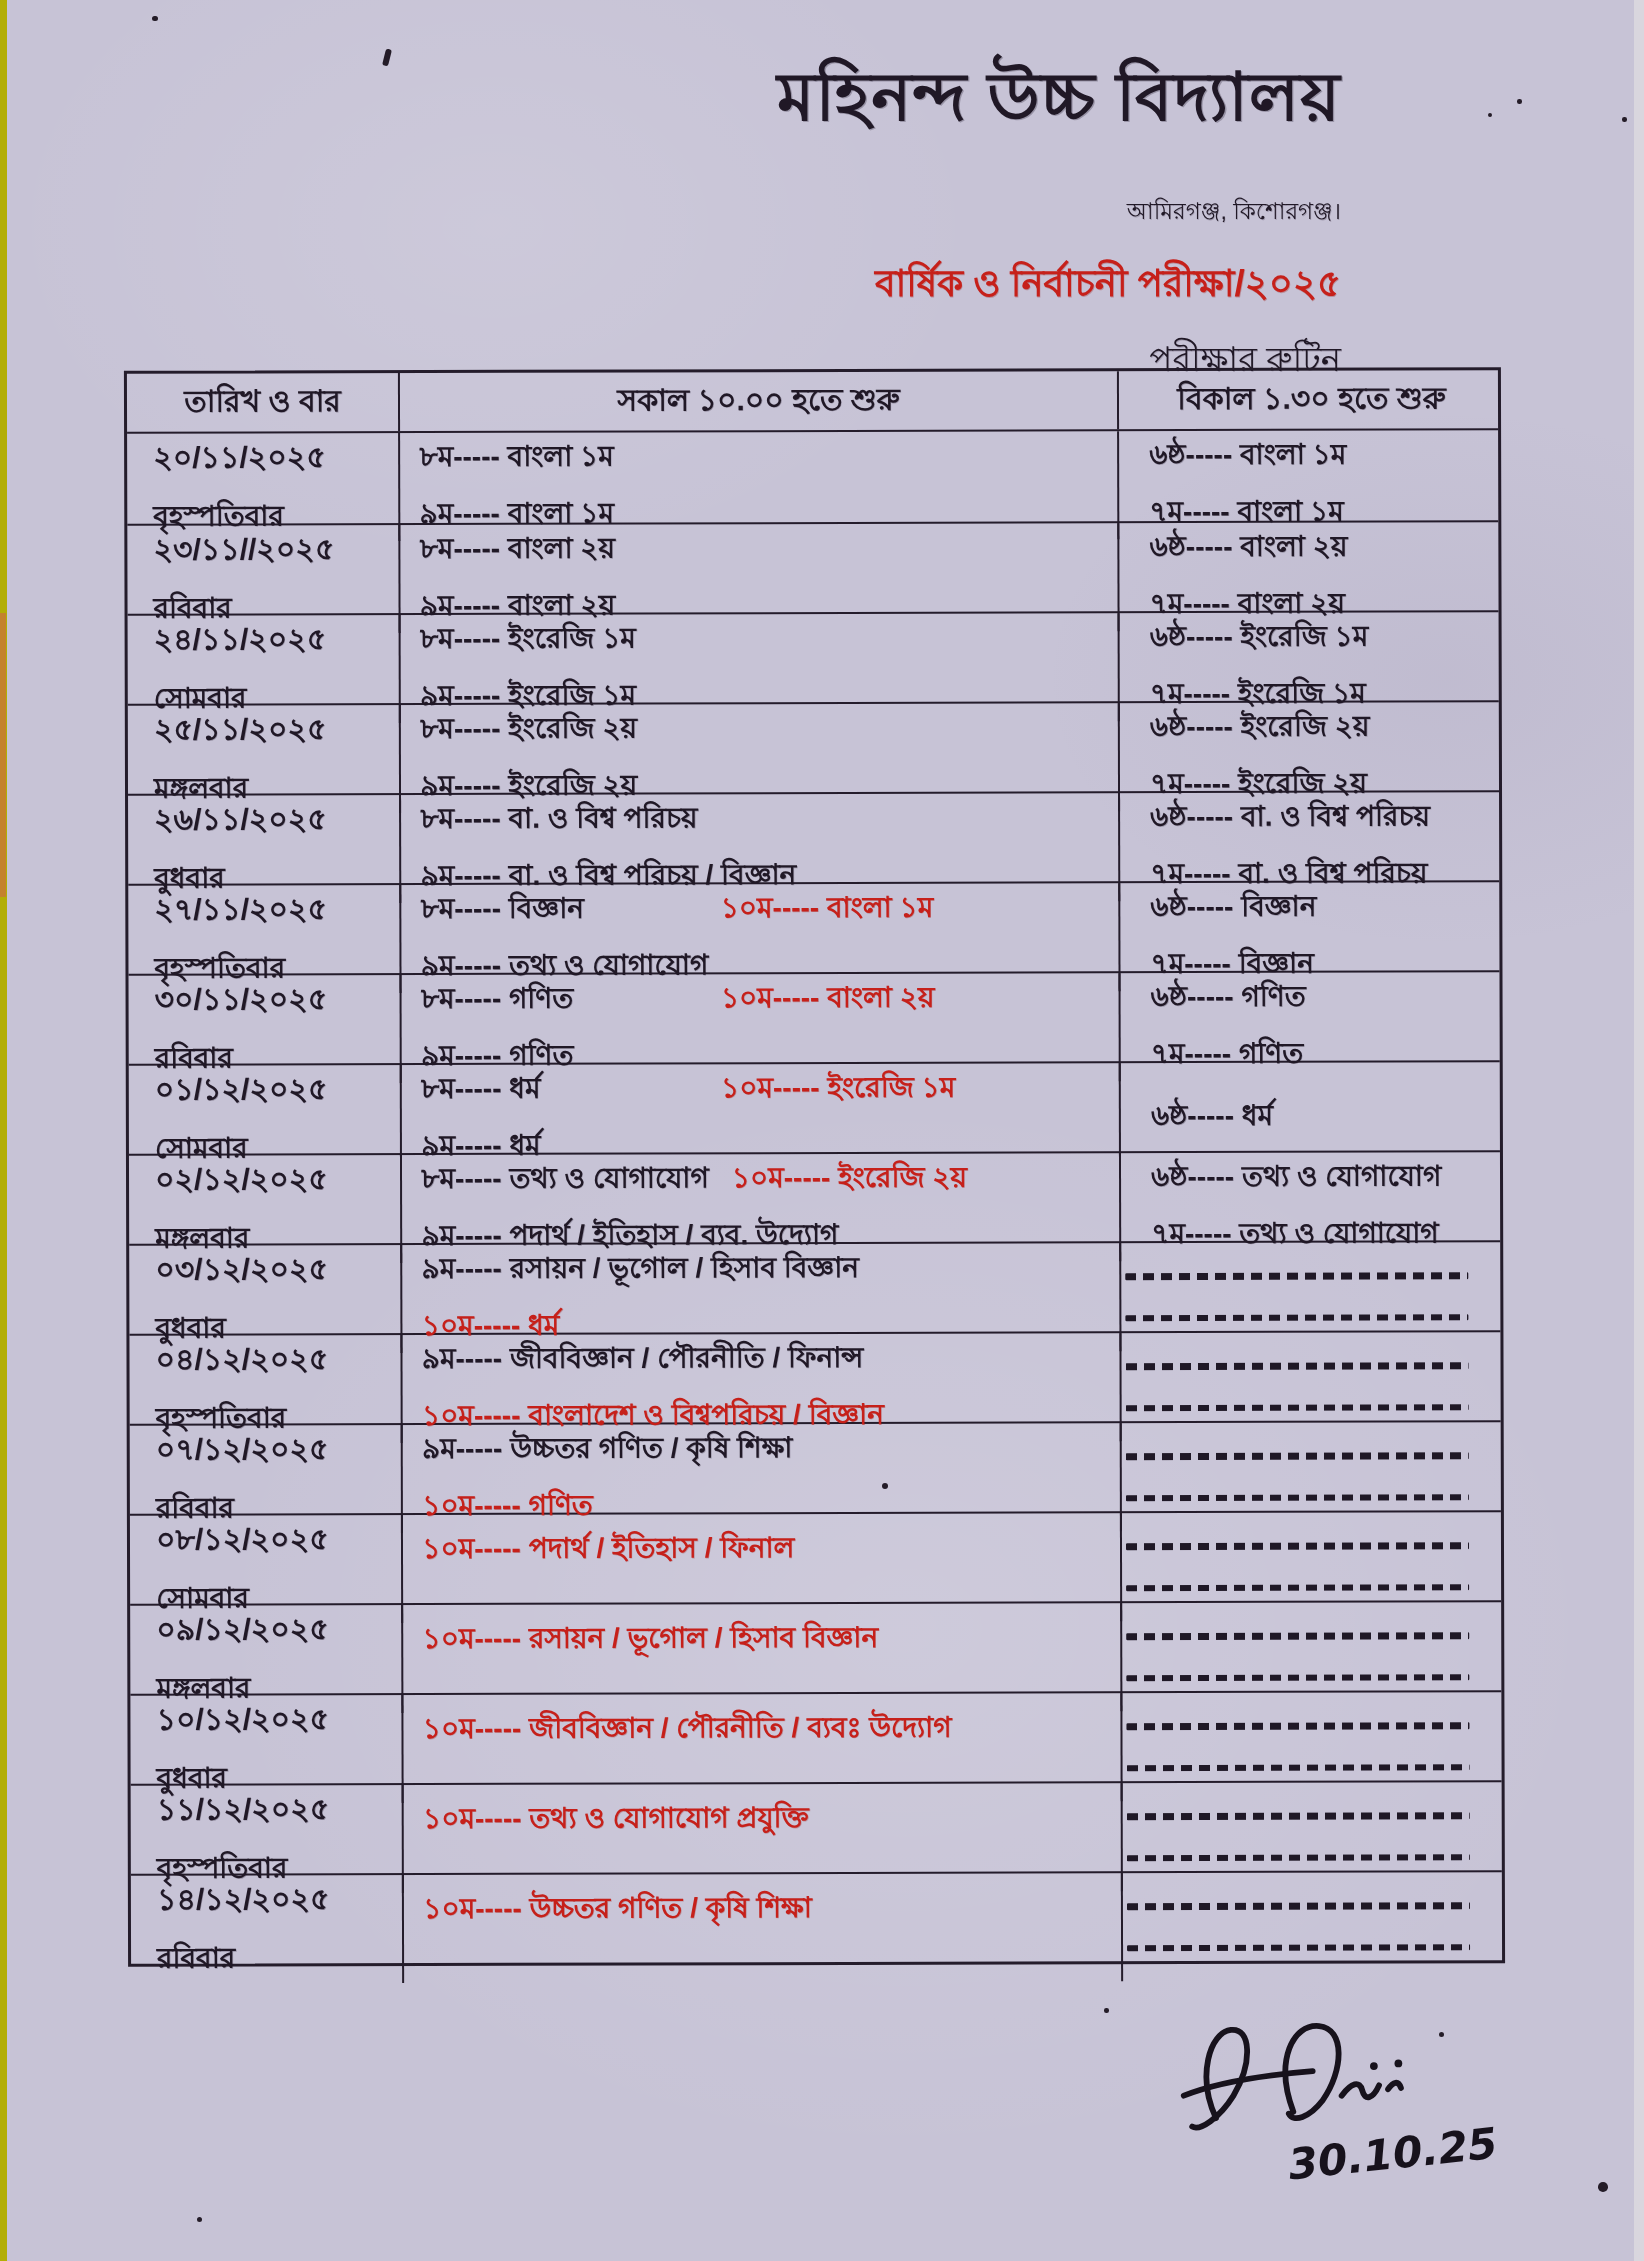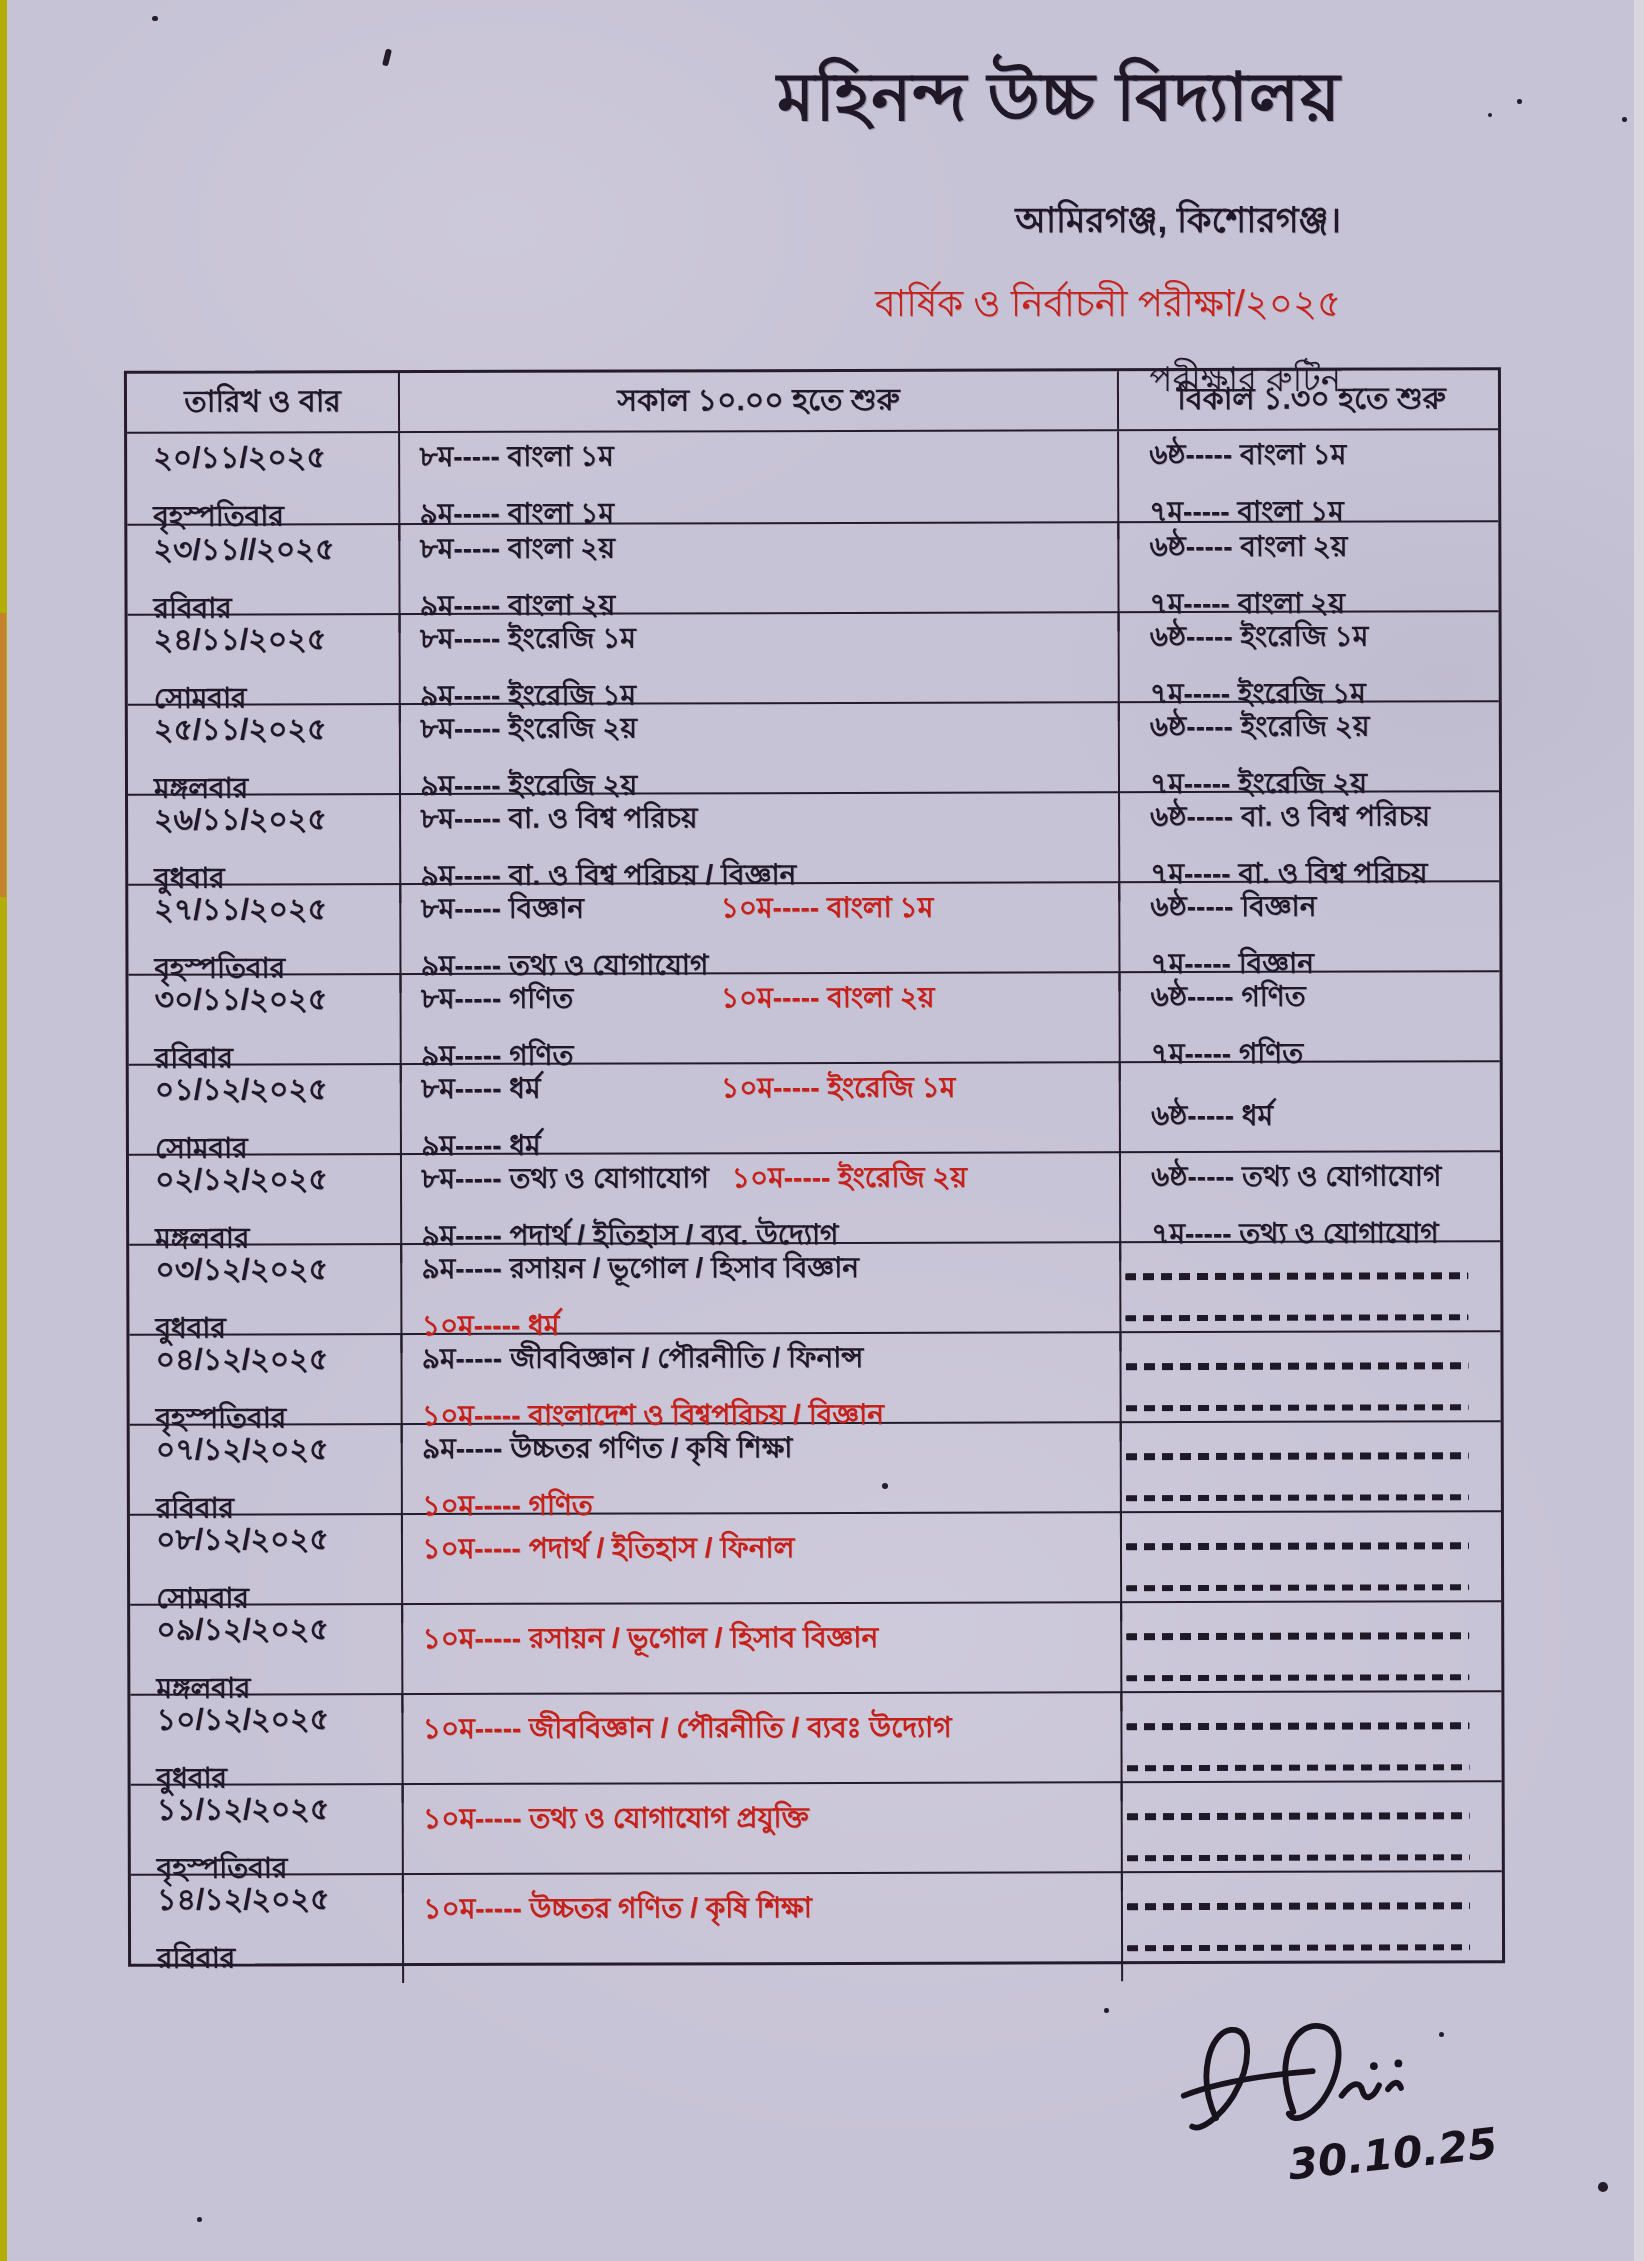--- a/index.html
+++ b/index.html
@@ -15,22 +15,22 @@
   }
   .edge-left{position:absolute;left:0;top:0;width:7px;height:2261px;background:var(--edge-yellow,#b3ae05);}
   .edge-left-orange{position:absolute;left:0;top:613px;width:5.8px;height:284px;background:var(--edge-orange,#c4822d);}
   .edge-right{position:absolute;right:0;top:0;width:10.3px;height:2261px;background:var(--scan-edge,#d9d6de);}
   .speck{position:absolute;background:#241c28;border-radius:50%;}
   .tick{position:absolute;width:6.4px;height:17px;background:#241c28;border-radius:2.6px;transform:rotate(14deg);}
 
   .head-block{position:absolute;left:64px;top:0;width:1277px;text-align:right;}
   .school-name{margin-top:46px;font-size:67px;font-weight:bold;letter-spacing:1.3px;
     text-shadow:1.3px 1.3px 0 rgba(30,20,40,.28);}
-  .address{margin-top:36px;font-size:35px;font-weight:bold;text-shadow:0.6px 0.6px 0 rgba(30,20,40,.22);}
-  .exam-title{margin-top:22px;font-size:37px;font-weight:normal;color:var(--red,#c6201a);
+  .address{margin-top:36px;font-size:23px;font-weight:normal;text-shadow:0.6px 0.6px 0 rgba(30,20,40,.22);}
+  .exam-title{margin-top:22px;font-size:37px;font-weight:bold;color:var(--red,#c6201a);
     text-shadow:0.6px 0.6px 0 rgba(150,20,15,.3);}
   .routine-title{margin-top:15.5px;font-size:34px;font-weight:normal;text-shadow:0.6px 0.6px 0 rgba(30,20,40,.22);}
 
   .routine-table{
     position:absolute;left:126px;top:369px;width:1377px;
     border:3.2px solid var(--border,#241c2b);
     transform:rotate(-0.15deg);
     box-sizing:border-box;
     background:transparent;
   }

